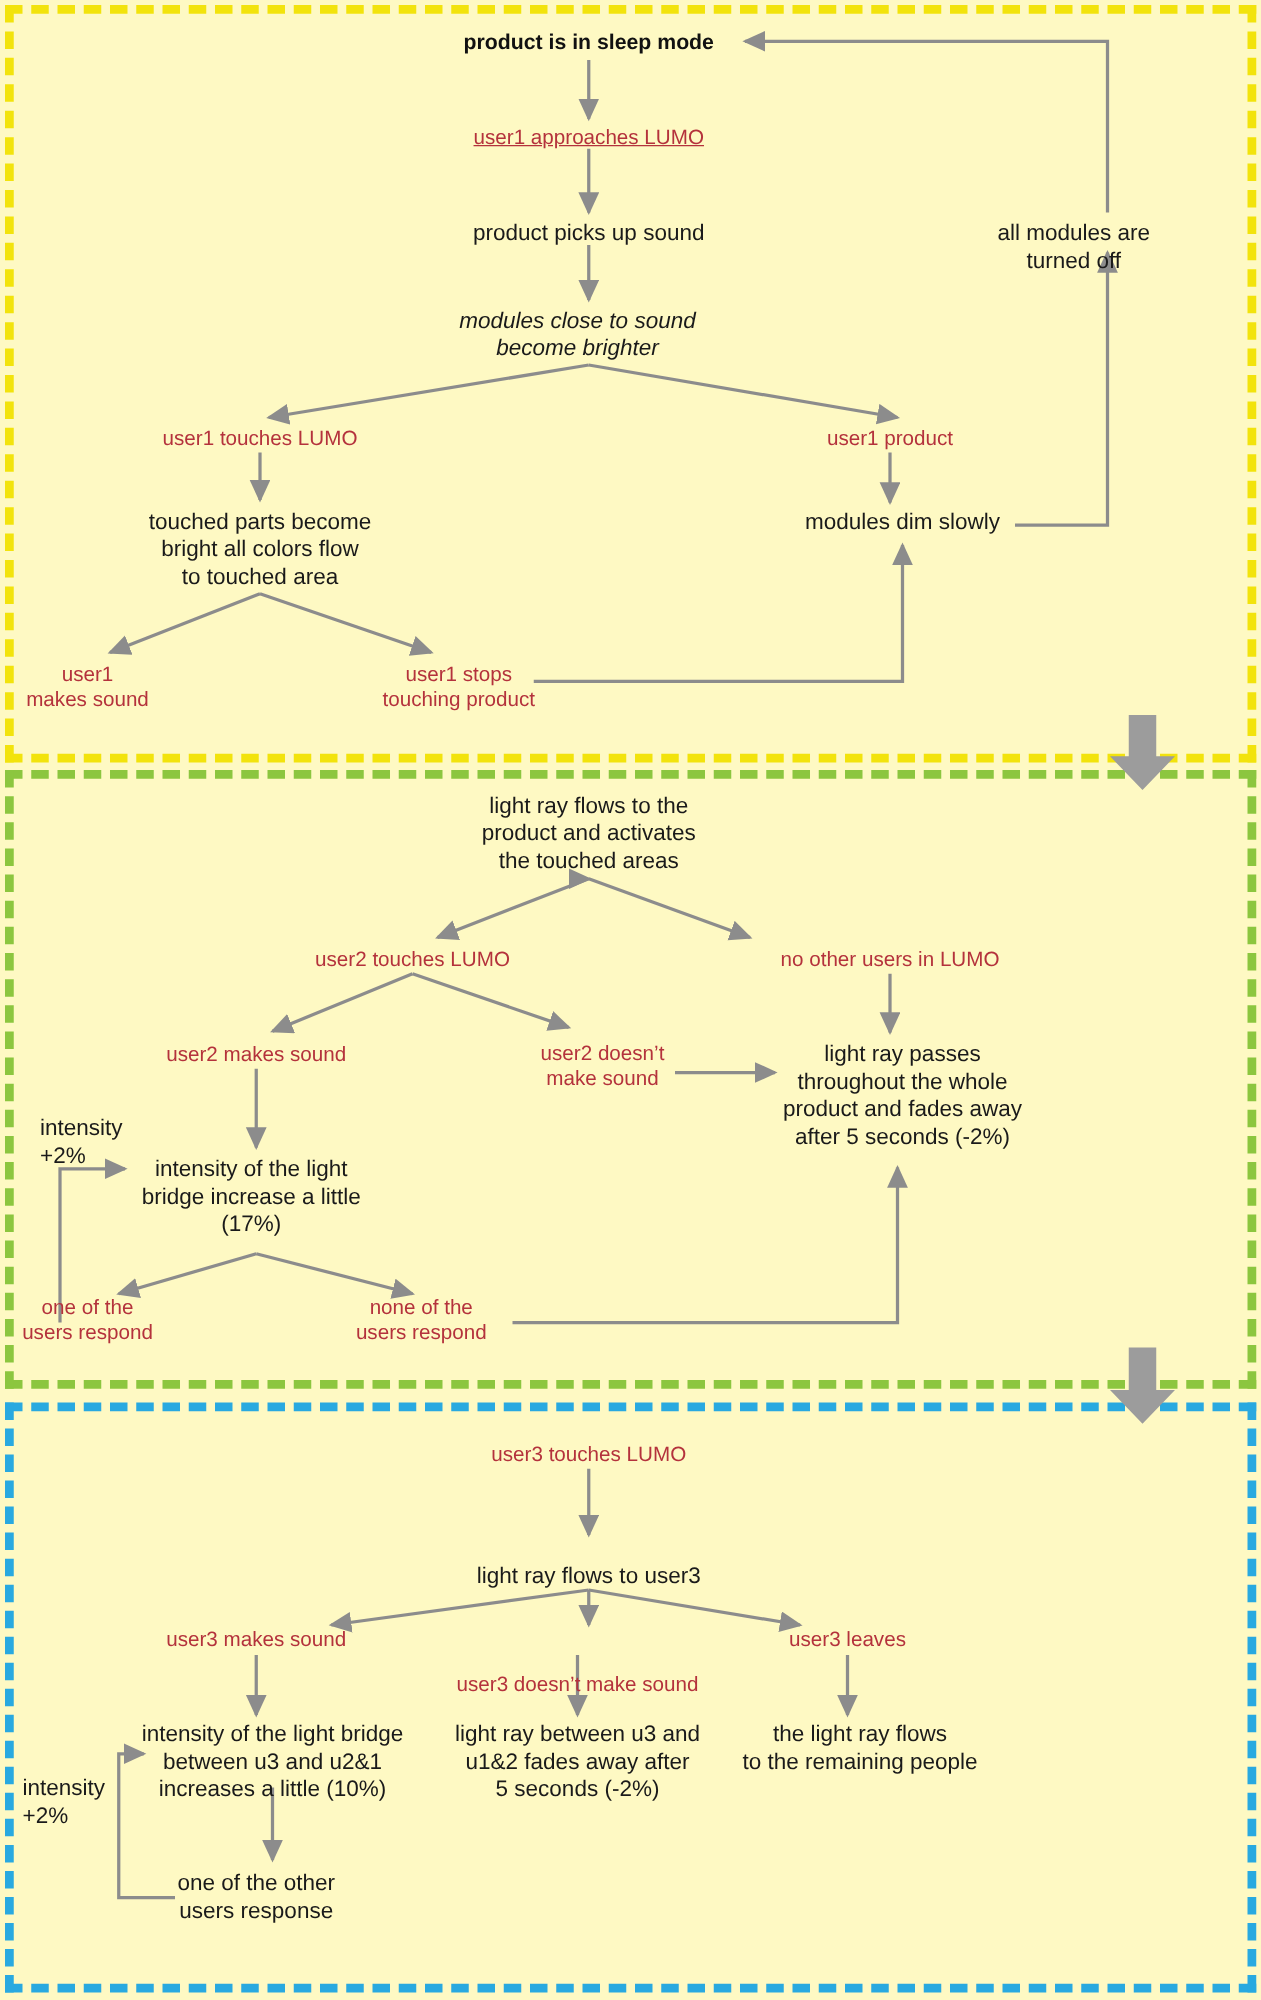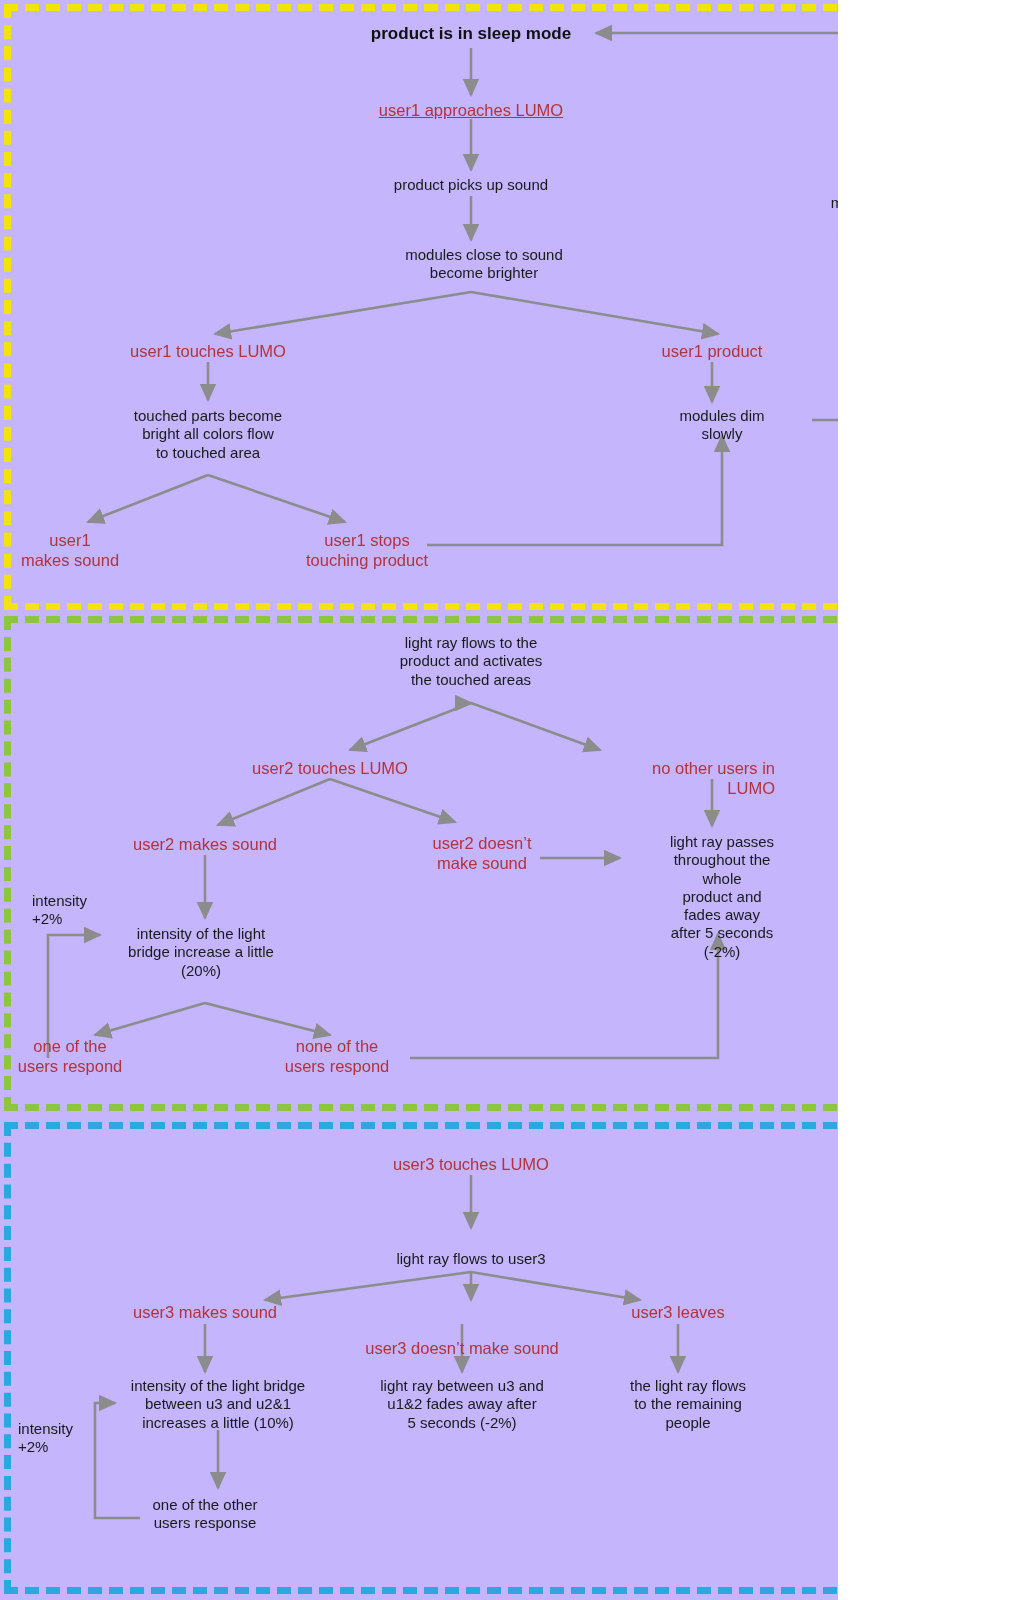--- a/index.html
+++ b/index.html
@@ -1,31 +1,31 @@
 <!DOCTYPE html>
 <html><head>
 <meta charset="utf-8">
 <style>
   html,body{margin:0;padding:0;background:#ffffff;}
   body{width:1009px;height:1600px;font-family:"Liberation Sans",sans-serif;}
-  #stage{position:relative;width:838px;height:1600px;overflow:hidden;background:#c4b5fd;}
+  #stage{position:relative;width:1009px;height:1600px;overflow:hidden;background:#fef9c3;}
 
   
   .panel{position:absolute;box-sizing:border-box;}
   .panel-yellow{left:4px;top:4px;width:1001px;height:606px;border:7px dashed #f2e30c;}
   .panel-green{left:4px;top:616px;width:1001px;height:495px;border:7px dashed #8cc63f;}
   .panel-blue{left:4px;top:1122px;width:1001px;height:472px;border:7px dashed #29a9e0;}
 
   
   #wires{position:absolute;left:0;top:0;width:1009px;height:1600px;pointer-events:none;}
 
   
   .node{position:absolute;text-align:center;line-height:1.22;white-space:pre-line;
         transform:translate(-50%,0);}
-  .black{color:#1a1a1a;font-size:15px;}
+  .black{color:#1a1a1a;font-size:18px;}
   .red{color:#b4323c;font-size:16.5px;}
   .bold{font-weight:bold;font-size:17px;color:#111;}
   .lbl-left{transform:translate(0,0);text-align:left;}
 </style>
 </head>
 <body>
 
 <div id="stage">
 
   <div class="panel panel-yellow"></div>
@@ -90,21 +90,21 @@
       <path d="M903,1078 L925,1078 L925,1112 L940,1112 L914,1139 L888,1112 L903,1112 Z"></path>
     </g>
   </svg>
 
   <div class="node bold" style="left:471px;top:24px;">product is in sleep mode</div>
 
   <div class="node red" style="left:471px;top:100px;text-decoration:underline;">user1 approaches LUMO</div>
 
   <div class="node black" style="left:471px;top:176px;">product picks up sound</div>
 
-  <div class="node black" style="left:484px;top:246px;">modules close to sound
+  <div class="node black" style="left:462px;top:246px;font-style:italic;">modules close to sound
 become brighter</div>
 
   <div class="node red" style="left:208px;top:341px;">user1 touches LUMO</div>
 
   <div class="node red" style="left:712px;top:341px;">user1 product</div>
 
   <div class="node black" style="left:208px;top:407px;">touched parts become
 bright all colors flow
 to touched area</div>
 
@@ -131,21 +131,21 @@
   <div class="node red" style="left:482px;top:833px;">user2 doesn’t
 make sound</div>
 
   <div class="node black" style="left:722px;top:833px;">light ray passes
 throughout the whole
 product and fades away
 after 5 seconds (-2%)</div>
 
   <div class="node black" style="left:201px;top:925px;">intensity of the light
 bridge increase a little
-(20%)</div>
+(17%)</div>
 
   <div class="node black lbl-left" style="left:32px;top:892px;">intensity
 +2%</div>
 
   <div class="node red" style="left:70px;top:1036px;">one of the
 users respond</div>
 
   <div class="node red" style="left:337px;top:1036px;">none of the
 users respond</div>
 

